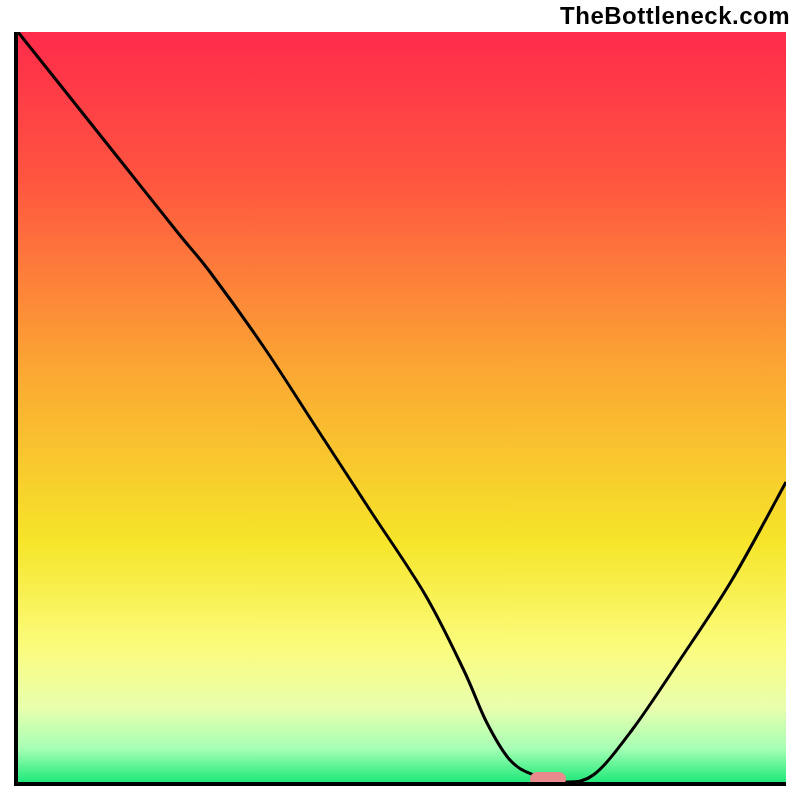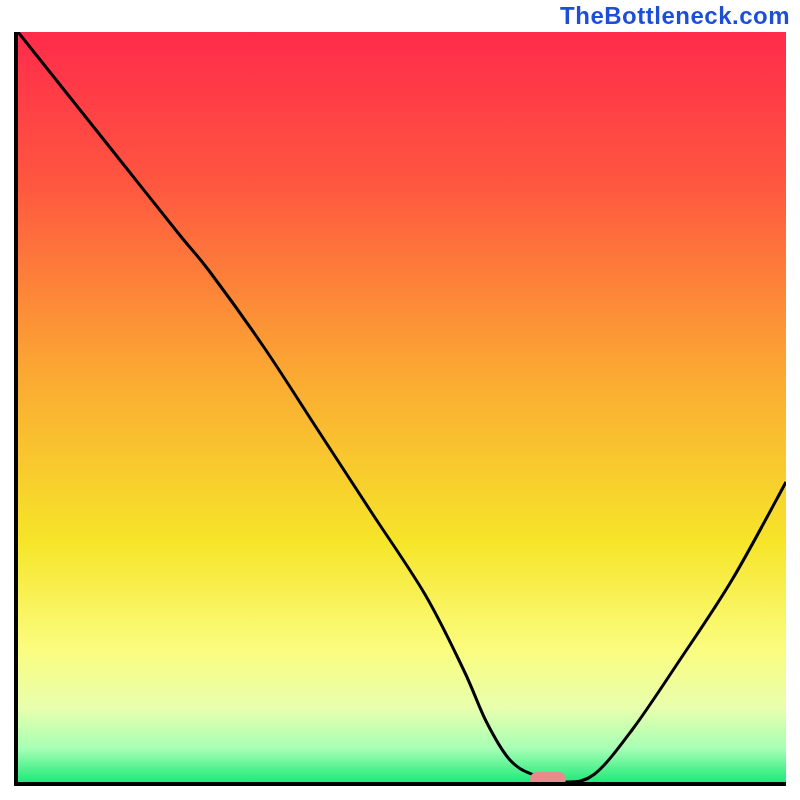--- a/index.html
+++ b/index.html
@@ -14,21 +14,21 @@
     position: relative;
     width: 800px;
     height: 800px;
   }
   .watermark {
     position: absolute;
     top: 2px;
     right: 10px;
     font-size: 24px;
     font-weight: bold;
-    color: #1d4ed8;
+    color: #000000;
     letter-spacing: 0.5px;
   }
   .chart-frame {
     position: absolute;
     top: 32px;
     left: 14px;
     width: 772px;
     height: 754px;
     border: 4px solid #000000;
     border-top: none;

